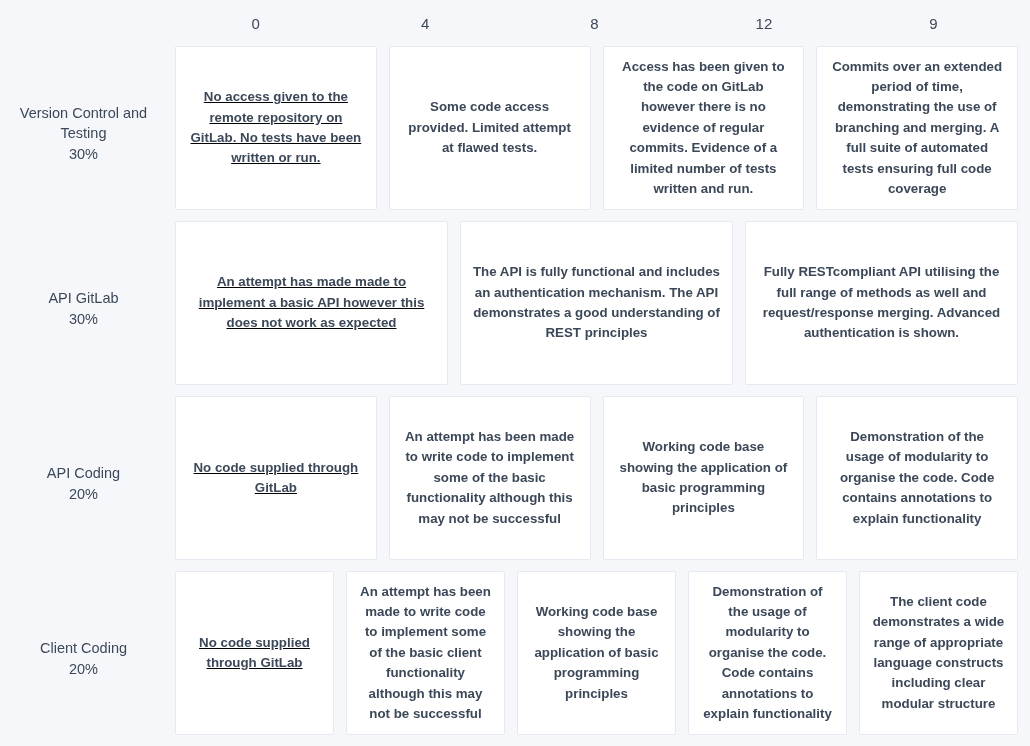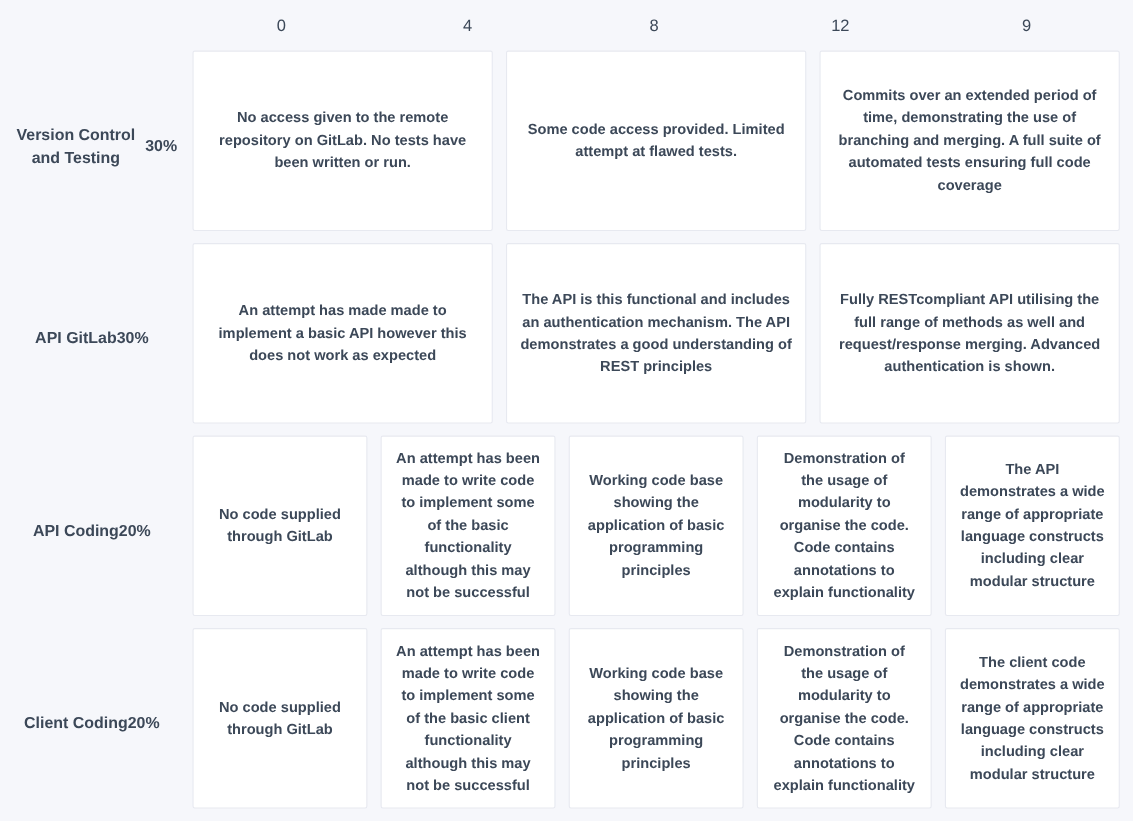--- a/index.html
+++ b/index.html
@@ -57,28 +57,28 @@
     display: flex;
     align-items: stretch;
     flex: 1;
     min-height: 0;
   }
 
   .row-label {
     width: 171px;
     flex: none;
     display: flex;
-    flex-direction: row;
+    flex-direction: column;
     align-items: center;
     justify-content: center;
     text-align: center;
     padding: 4px 10px 4px 6px;
     color: #3c4858;
     font-size: 14.5px;
-    font-weight: 700;
+    font-weight: 400;
     line-height: 1.42;
   }
   .row-label .crit-name { display: block; }
   .row-label .crit-weight { display: block; }
 
   .cells {
     flex: 1;
     display: flex;
     padding-right: 12px;
     min-width: 0;
@@ -90,21 +90,21 @@
     background: #ffffff;
     border: 1px solid #e7e9f0;
     border-radius: 2px;
     display: flex;
     align-items: center;
     justify-content: center;
     text-align: center;
     padding: 10px 12px;
     min-width: 0;
   }
-  .cell:first-child { margin-left: 4px; }
+  .cell:first-child { margin-left: 4px; text-decoration: underline; }
   .cell:last-child  { margin-right: 0; }
 
   .cell-text {
     font-size: 13.3px;
     line-height: 1.53;
     color: #3c4858;
     font-weight: 700;
     word-wrap: break-word;
   }
 
@@ -135,36 +135,39 @@
         <span class="crit-weight">30%</span>
       </div>
       <div class="cells">
         <div class="cell">
             <span class="cell-text">No access given to the remote repository on GitLab. No tests have been written or run.</span>
           </div>
         <div class="cell">
             <span class="cell-text">Some code access provided. Limited attempt at flawed tests.</span>
           </div>
         <div class="cell">
+            <span class="cell-text">Access has been given to the code on GitLab however there is no evidence of regular commits. Evidence of a limited number of tests written and run.</span>
+          </div>
+        <div class="cell">
             <span class="cell-text">Commits over an extended period of time, demonstrating the use of branching and merging. A full suite of automated tests ensuring full code coverage</span>
           </div>
       </div>
     </div>
 
     <div class="rubric-row">
       <div class="row-label">
         <span class="crit-name">API GitLab</span>
         <span class="crit-weight">30%</span>
       </div>
       <div class="cells">
         <div class="cell">
             <span class="cell-text">An attempt has made made to implement a basic API however this does not work as expected</span>
           </div>
         <div class="cell">
-            <span class="cell-text">The API is this functional and includes an authentication mechanism. The API demonstrates a good understanding of REST principles</span>
+            <span class="cell-text">The API is fully functional and includes an authentication mechanism. The API demonstrates a good understanding of REST principles</span>
           </div>
         <div class="cell">
             <span class="cell-text">Fully RESTcompliant API utilising the full range of methods as well and request/response merging. Advanced authentication is shown.</span>
           </div>
       </div>
     </div>
 
     <div class="rubric-row">
       <div class="row-label">
         <span class="crit-name">API Coding</span>
@@ -176,23 +179,20 @@
           </div>
         <div class="cell">
             <span class="cell-text">An attempt has been made to write code to implement some of the basic functionality although this may not be successful</span>
           </div>
         <div class="cell">
             <span class="cell-text">Working code base showing the application of basic programming principles</span>
           </div>
         <div class="cell">
             <span class="cell-text">Demonstration of the usage of modularity to organise the code. Code contains annotations to explain functionality</span>
           </div>
-        <div class="cell">
-            <span class="cell-text">The API demonstrates a wide range of appropriate language constructs including clear modular structure</span>
-          </div>
       </div>
     </div>
 
     <div class="rubric-row">
       <div class="row-label">
         <span class="crit-name">Client Coding</span>
         <span class="crit-weight">20%</span>
       </div>
       <div class="cells">
         <div class="cell">

